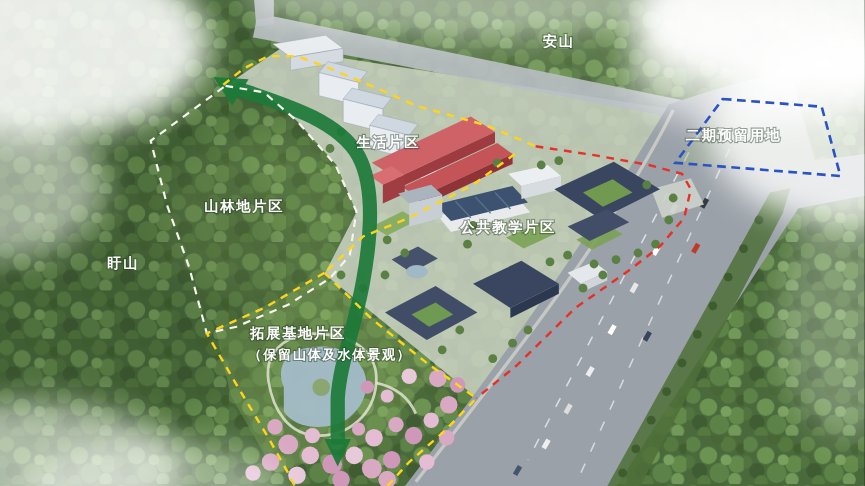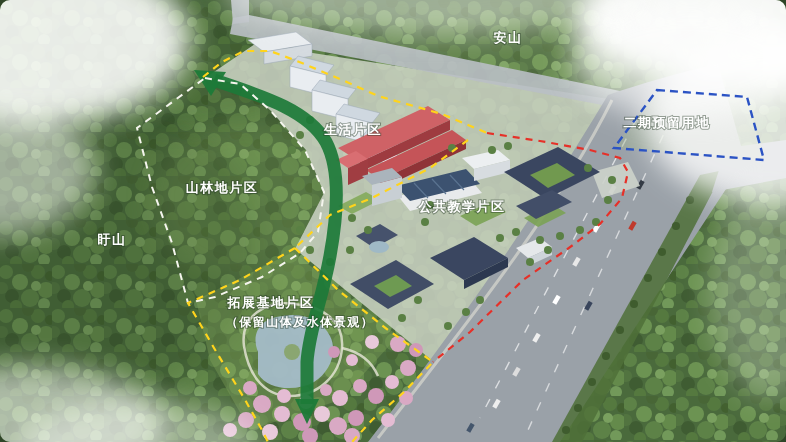--- a/index.html
+++ b/index.html
@@ -1,16 +1,16 @@
 <!DOCTYPE html>
 <html lang="zh"><head>
 <meta charset="utf-8">
 <style>
   html,body{margin:0;padding:0;background:#2f4527;}
-  .stage{width:786px;height:442px;overflow:hidden;position:relative;border-radius:10px;}
+  .stage{width:786px;height:442px;overflow:hidden;position:relative;}
   text{font-family:"DejaVu Sans","Liberation Sans",sans-serif;font-weight:600;fill:#ffffff;
        letter-spacing:1.5px;paint-order:stroke;stroke:rgba(40,60,40,.45);stroke-width:2px;}
   .lbl{font-size:13px}
   .lbl-sm{font-size:12px}
 </style>
 </head>
 <body>
 
 <div class="stage">
 <svg width="786" height="442" viewBox="0 0 786 442" xmlns="http://www.w3.org/2000/svg">

